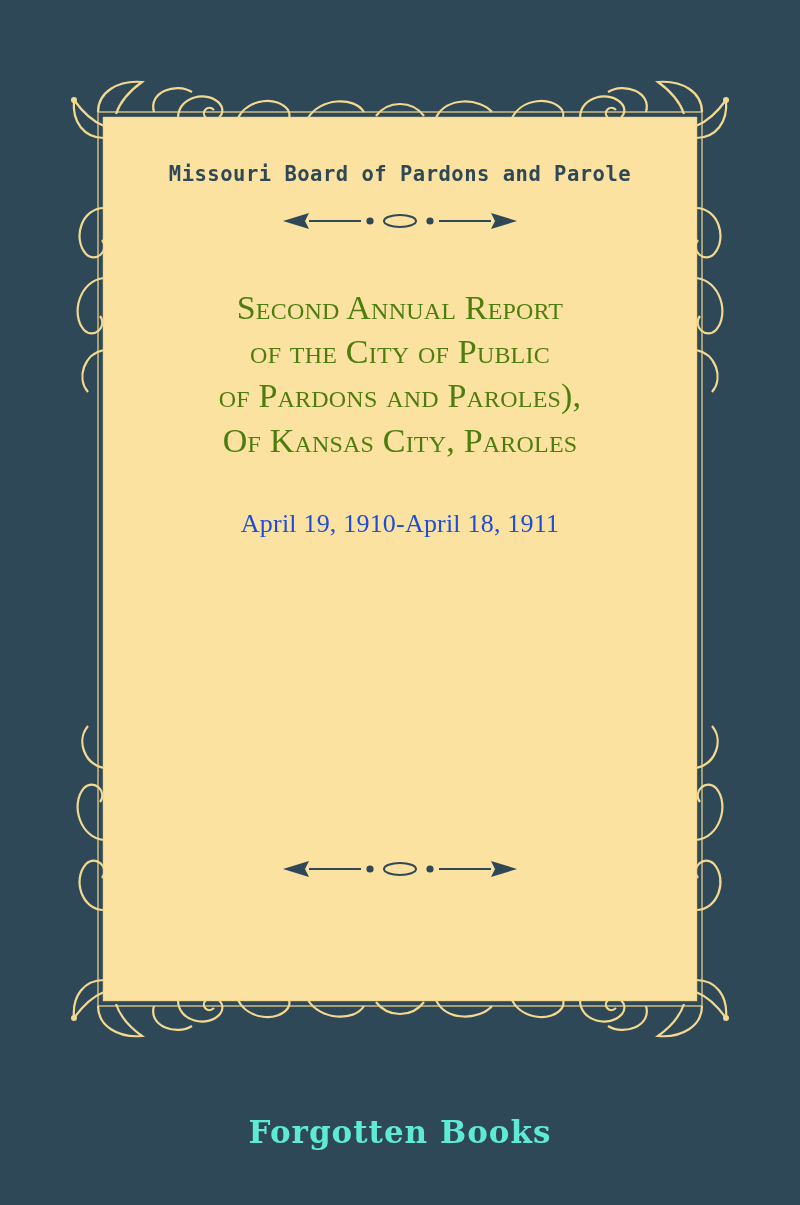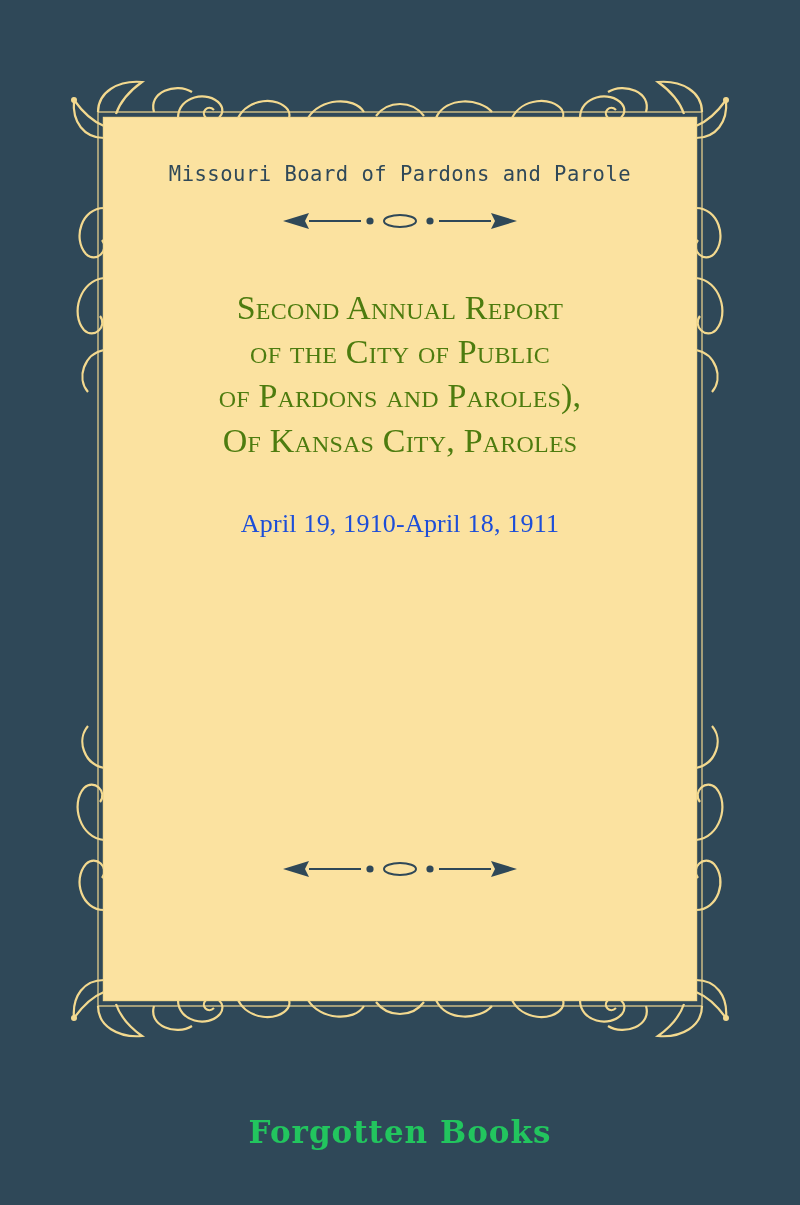--- a/index.html
+++ b/index.html
@@ -45,21 +45,21 @@
     text-align: center;
     color: #2f4858;
   }
   .author {
     margin-top: 14px;
     font-family: "DejaVu Sans Mono", monospace;
     font-size: 20.5px;
     letter-spacing: 0.5px;
     color: #2f4858;
     white-space: nowrap;
-    font-weight: 400;
+    font-weight: 700;
   }
   .divider {
     margin: 22px auto 0 auto;
     width: 250px;
     height: 26px;
   }
   .title {
     margin-top: 52px;
     font-family: "Liberation Serif", serif;
     font-size: 34px;
@@ -87,21 +87,21 @@
     bottom: 118px;
     width: 250px;
     height: 26px;
   }
   .logo {
     position: absolute;
     left: 0;
     right: 0;
     bottom: 55px;
     text-align: center;
-    color: #22c55e;
+    color: #5eead4;
     font-family: "DejaVu Serif", serif;
     font-size: 31px;
     letter-spacing: 1px;
     font-weight: 700;
   }
   .logo span { display: inline-block; }
   svg { display: block; }
 </style>
 </head>
 <body>

